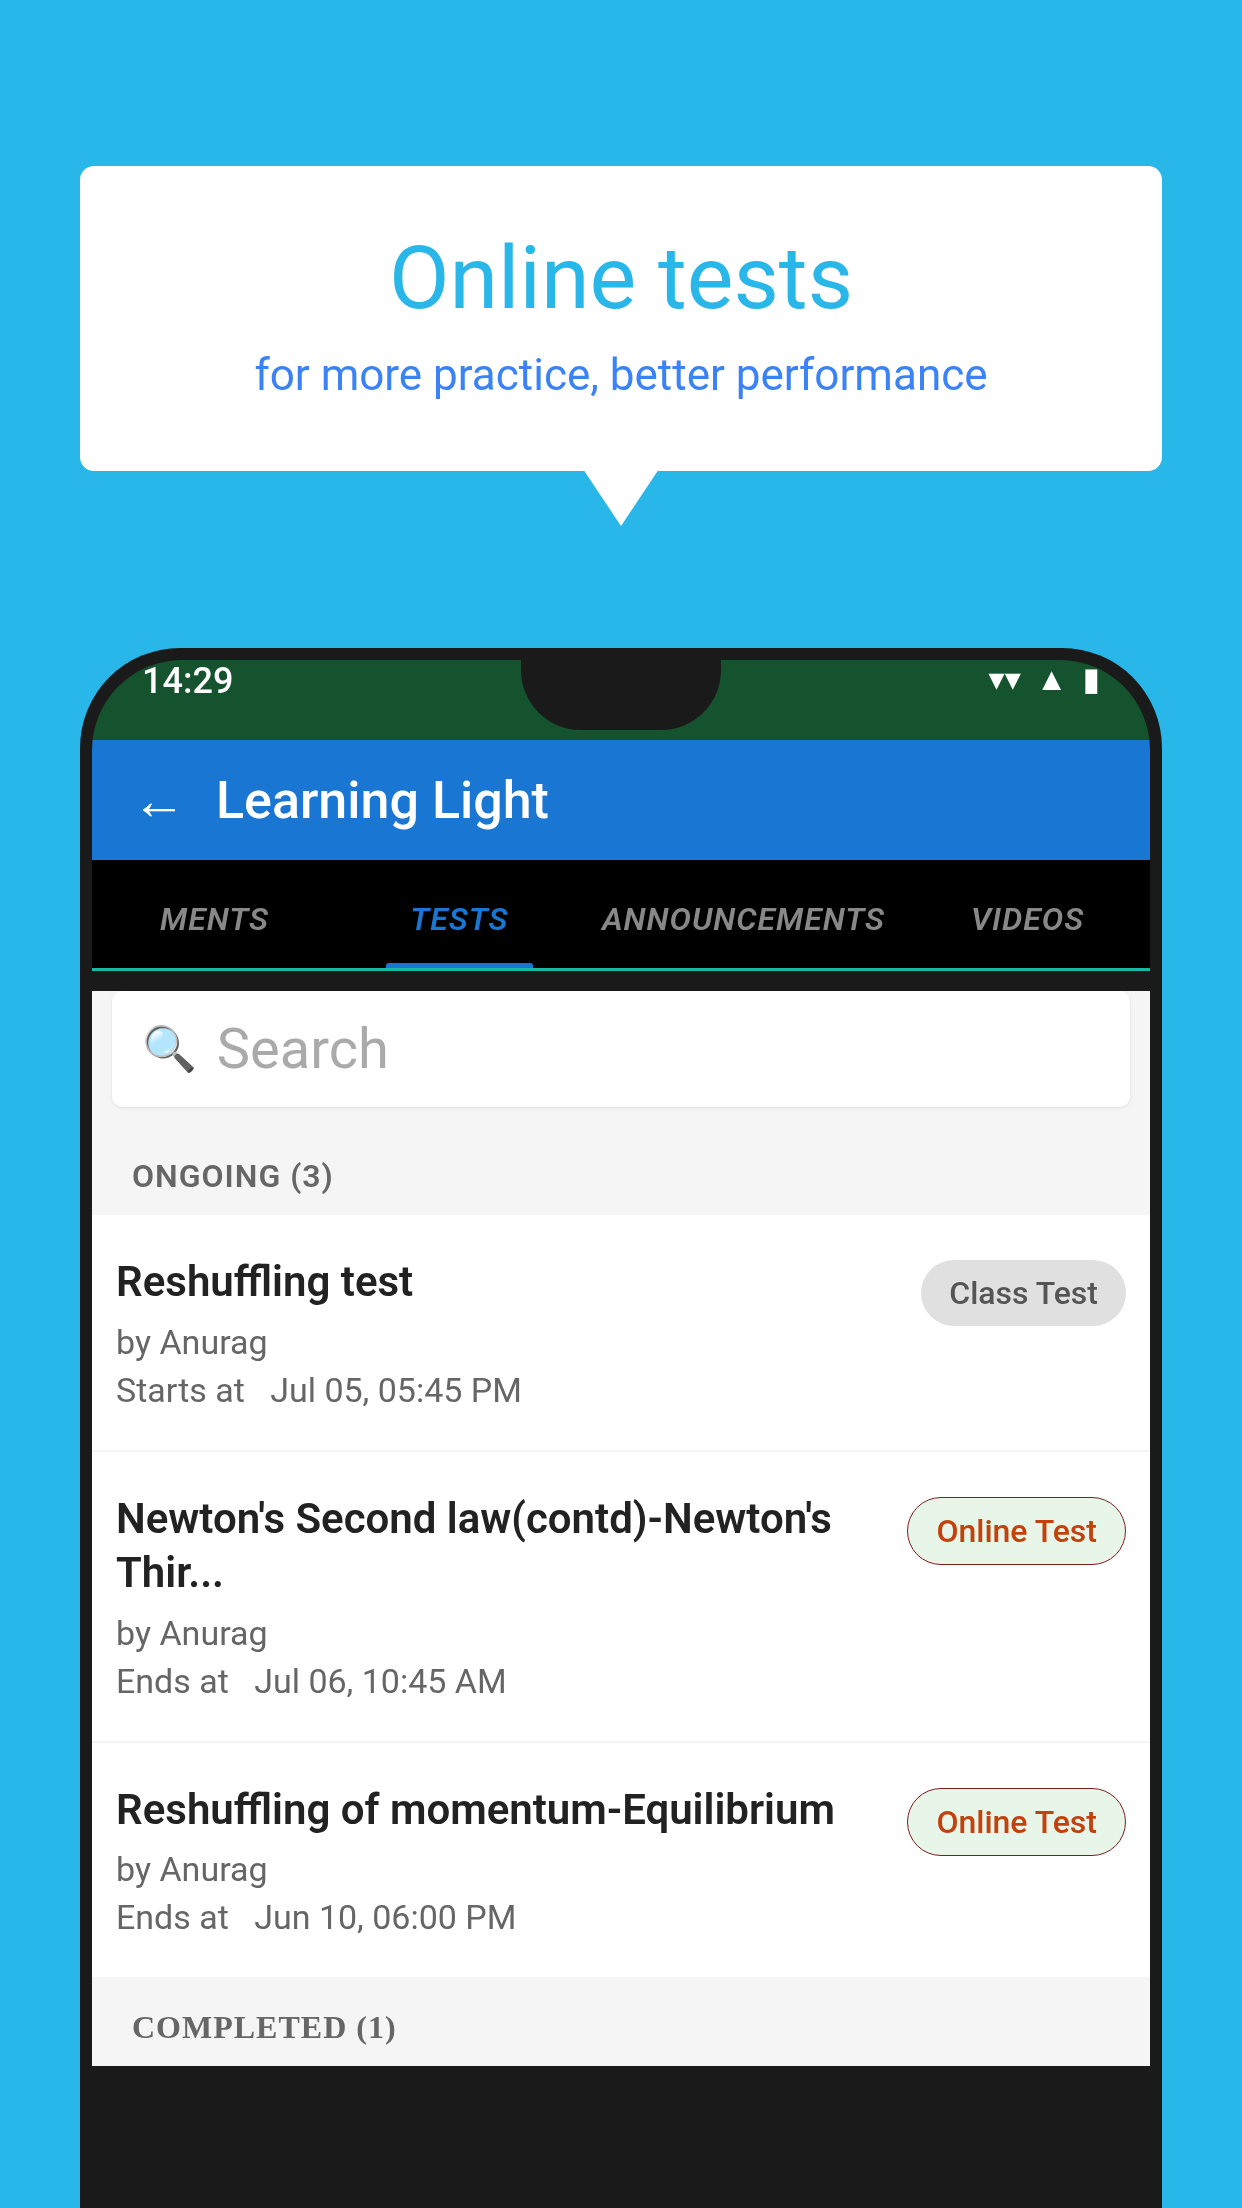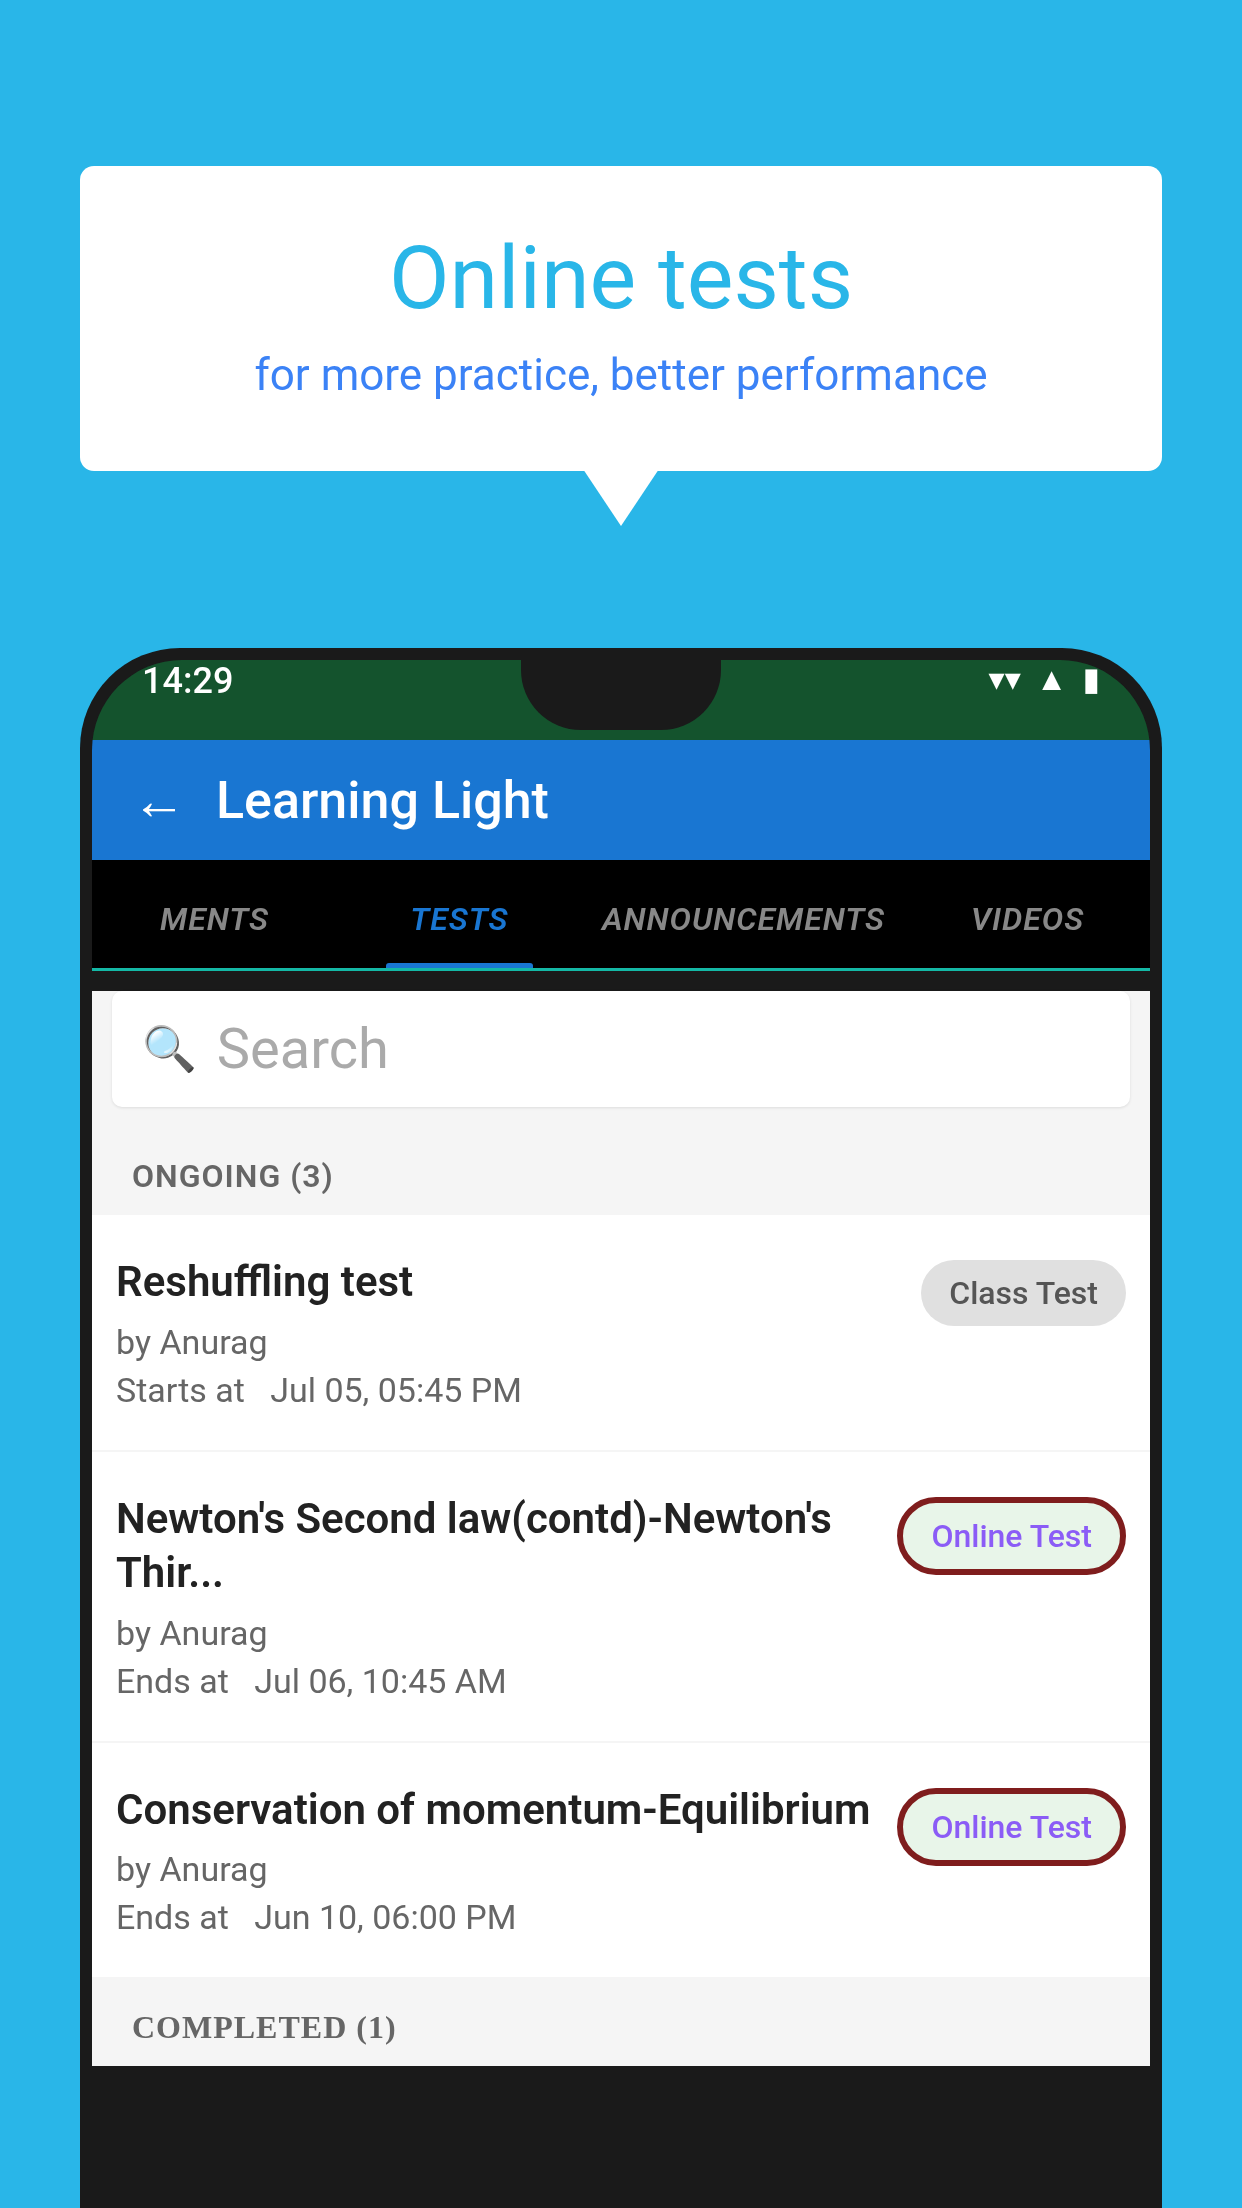--- a/index.html
+++ b/index.html
@@ -249,22 +249,22 @@
       margin-top: 5px;
     }
 
     .badge-class {
       background: #e0e0e0;
       color: #555;
     }
 
     .badge-online {
       background: #e8f5e9;
-      color: #8b5cf6;
-      border: 6px solid #7f1d1d;
+      color: #c2410c;
+      border: 1px solid #7f1d1d;
     }
 
     
     .section-footer {
       padding: 30px 40px 20px;
       font-size: 32px;
       color: #666;
       font-weight: 600;
       letter-spacing: 1px;
       background: #f5f5f5;
@@ -333,21 +333,21 @@
         <div class="test-info">
           <div class="test-name">Newton's Second law(contd)-Newton's Thir...</div>
           <div class="test-author">by Anurag</div>
           <div class="test-time">Ends at &nbsp; Jul 06, 10:45 AM</div>
         </div>
         <div class="test-badge badge-online">Online Test</div>
       </div>
 
       <div class="test-item">
         <div class="test-info">
-          <div class="test-name">Conservation of momentum-Equilibrium</div>
+          <div class="test-name">Reshuffling of momentum-Equilibrium</div>
           <div class="test-author">by Anurag</div>
           <div class="test-time">Ends at &nbsp; Jun 10, 06:00 PM</div>
         </div>
         <div class="test-badge badge-online">Online Test</div>
       </div>
 
       <div class="section-footer">COMPLETED (1)</div>
 
     </div>
 

